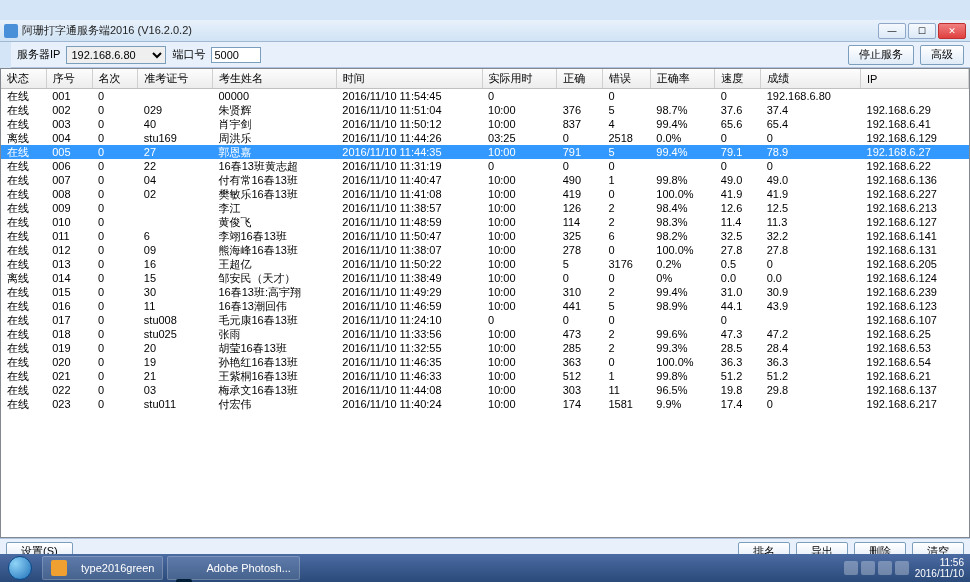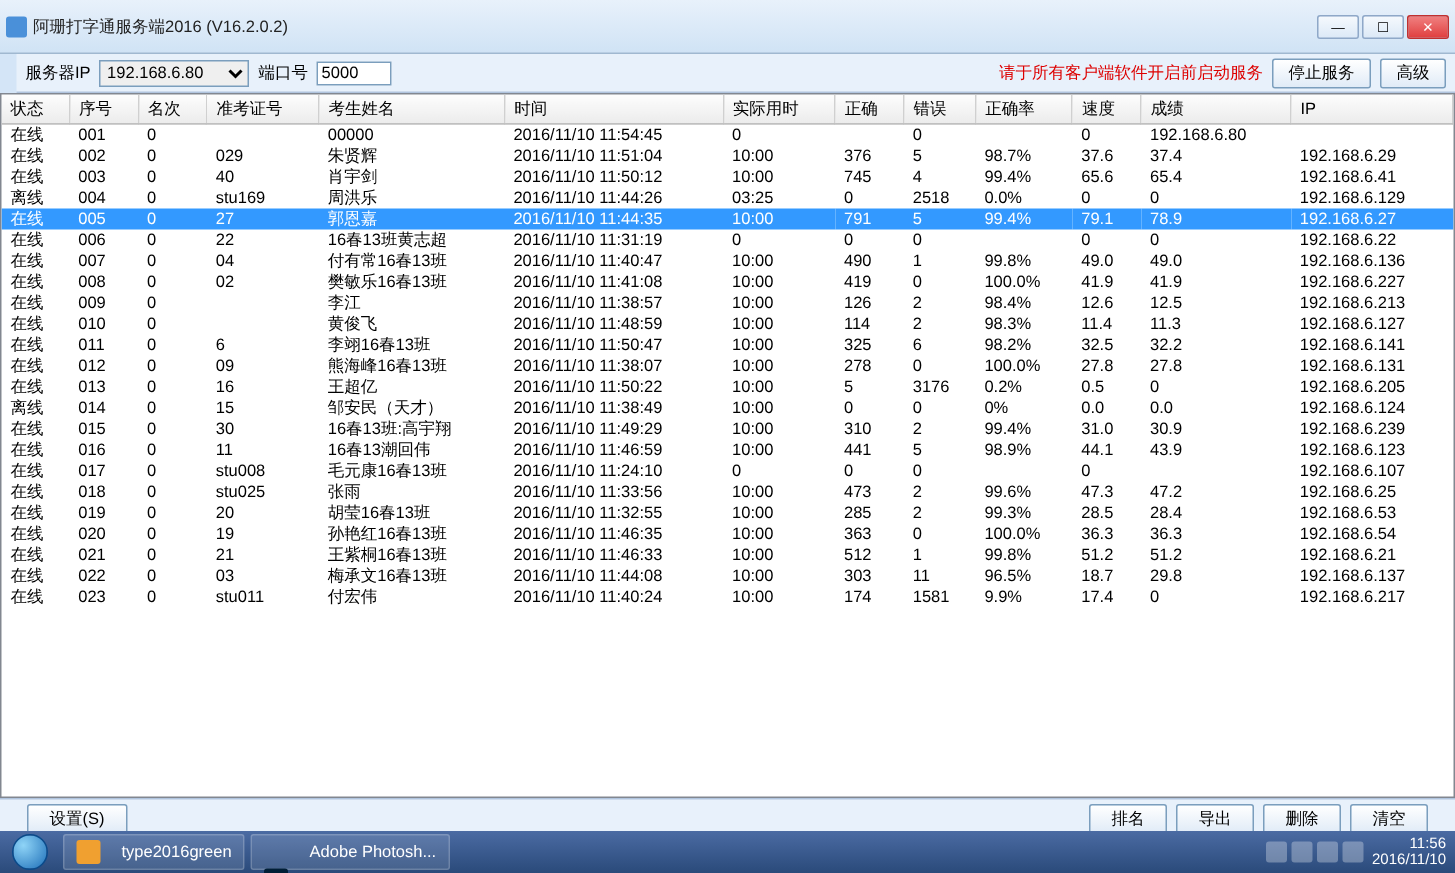--- a/index.html
+++ b/index.html
@@ -1,39 +1,39 @@
 <!DOCTYPE html>
 <html><head>
   <meta charset="utf-8">
   <style>
     * { margin: 0; padding: 0; box-sizing: border-box; }
     body { font-family: "Microsoft YaHei", SimSun, Arial, sans-serif; font-size: 11px; background: #d4e5f7; overflow: hidden; width: 970px; height: 582px; position: relative; }
     
-    .titlebar { height: 36px; background: linear-gradient(#e8f1fb, #d0e3f5); display: flex; align-items: center; padding: 0 4px; border-bottom: 1px solid #a0b8d0; }
+    .titlebar { height: 22px; background: linear-gradient(#e8f1fb, #d0e3f5); display: flex; align-items: center; padding: 0 4px; border-bottom: 1px solid #a0b8d0; margin-top: 20px; }
     .titlebar .icon { width: 14px; height: 14px; background: #4a90d9; border-radius: 2px; margin-right: 4px; }
     .titlebar .title { flex: 1; font-size: 11px; color: #222; }
     .window-controls { display: flex; gap: 2px; }
     .win-btn { width: 28px; height: 16px; border: 1px solid #8fa8c8; background: linear-gradient(#f5f9fd,#dce9f7); font-size: 9px; display: flex; align-items: center; justify-content: center; cursor: pointer; border-radius: 2px; }
     .win-btn.close { background: linear-gradient(#f08080,#e04040); border-color: #c03030; color: #fff; }
     
     .toolbar { height: 26px; background: #e8f1fb; display: flex; align-items: center; padding: 0 6px; gap: 6px; border-bottom: 1px solid #b0c4de; margin-left: 11px; }
     .toolbar label { font-size: 11px; }
     .toolbar select { height: 18px; font-size: 11px; width: 100px; border: 1px solid #7b9ebd; }
     .toolbar input { height: 16px; font-size: 11px; width: 50px; border: 1px solid #7b9ebd; padding: 0 2px; }
     .toolbar .spacer { flex: 1; }
     .toolbar .notice { color: #d00; font-size: 11px; }
     .toolbar button { height: 20px; padding: 0 10px; font-size: 11px; border: 1px solid #7b9ebd; background: linear-gradient(#fff,#e0ebf7); cursor: pointer; border-radius: 2px; }
     
     .table-wrap { height: 470px; background: #fff; border: 1px solid #828790; margin: 0; overflow: auto; }
     table { width: 100%; border-collapse: collapse; font-size: 11px; }
     thead th { background: linear-gradient(#fdfdfd,#ececec); border-right: 1px solid #d0d0d0; border-bottom: 1px solid #c0c0c0; text-align: left; padding: 2px 6px; font-weight: normal; position: sticky; top: 0; white-space: nowrap; }
     tbody td { padding: 0 6px; border: none; white-space: nowrap; height: 14px; line-height: 14px; }
     tbody tr.selected td { background: #3399ff; color: #fff; }
     
-    .footer-btns { height: 26px; background: #e8f1fb; display: flex; align-items: center; padding: 0 18px; gap: 6px; border-top: 1px solid #b0c4de; }
+    .footer-btns { height: 26px; background: #e8f1fb; display: flex; align-items: center; padding: 0 6px; gap: 6px; border-top: 1px solid #b0c4de; }
     .footer-btns button { height: 20px; padding: 0 14px; font-size: 11px; border: 1px solid #7b9ebd; background: linear-gradient(#fff,#e0ebf7); cursor: pointer; border-radius: 2px; }
     .footer-btns .spacer { flex: 1; }
     
     .statusbar { height: 18px; background: #e8f1fb; display: flex; align-items: center; border-top: 1px solid #b0c4de; font-size: 10px; }
     .statusbar .cell { padding: 0 8px; border-right: 1px solid #c0c8d0; height: 100%; display: flex; align-items: center; }
     .statusbar .cell:first-child { width: 210px; }
     .statusbar .cell:nth-child(2) { width: 220px; }
     .statusbar .cell:nth-child(3) { width: 170px; }
     .statusbar .cell:nth-child(4) { width: 200px; }
     .statusbar .cell:nth-child(5) { flex: 1; border-right: none; }
@@ -65,21 +65,20 @@
 </div>
 
 <div class="toolbar">
   <label>服务器IP</label>
   <select>
     <option>192.168.6.80</option>
   </select>
   <label>端口号</label>
   <input value="5000" style="">
   <div class="spacer"></div>
-  <span class="notice">请于所有客户端软件开启前启动服务</span>
   <button>停止服务</button>
   <button>高级</button>
 </div>
 
 <div class="table-wrap">
   <table>
     <thead>
         <tr id="header-row">
           <th>状态</th>
           <th>序号</th>
@@ -128,21 +127,21 @@
           <td>192.168.6.29</td>
         </tr>
         <tr>
           <td>在线</td>
           <td>003</td>
           <td>0</td>
           <td>40</td>
           <td>肖宇剑</td>
           <td>2016/11/10 11:50:12</td>
           <td>10:00</td>
-          <td>745</td>
+          <td>837</td>
           <td>4</td>
           <td>99.4%</td>
           <td>65.6</td>
           <td>65.4</td>
           <td>192.168.6.41</td>
         </tr>
         <tr>
           <td>离线</td>
           <td>004</td>
           <td>0</td>
@@ -416,21 +415,21 @@
           <td>在线</td>
           <td>022</td>
           <td>0</td>
           <td>03</td>
           <td>梅承文16春13班</td>
           <td>2016/11/10 11:44:08</td>
           <td>10:00</td>
           <td>303</td>
           <td>11</td>
           <td>96.5%</td>
-          <td>18.7</td>
+          <td>19.8</td>
           <td>29.8</td>
           <td>192.168.6.137</td>
         </tr>
         <tr>
           <td>在线</td>
           <td>023</td>
           <td>0</td>
           <td>stu011</td>
           <td>付宏伟</td>
           <td>2016/11/10 11:40:24</td>

